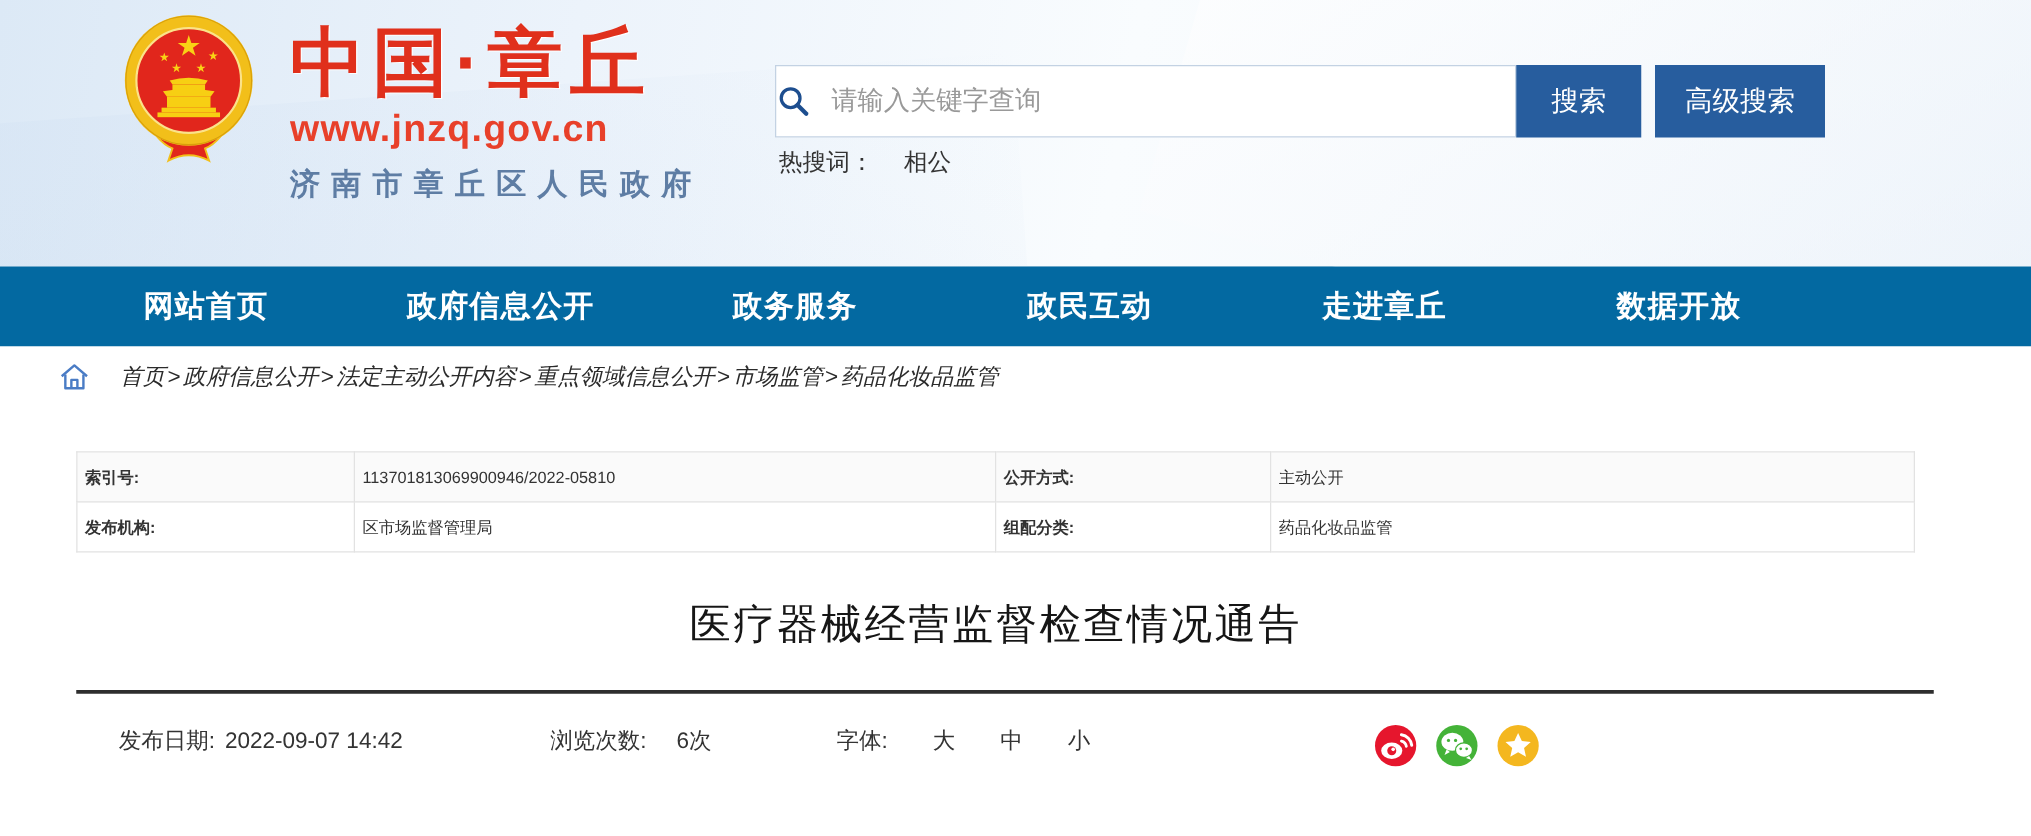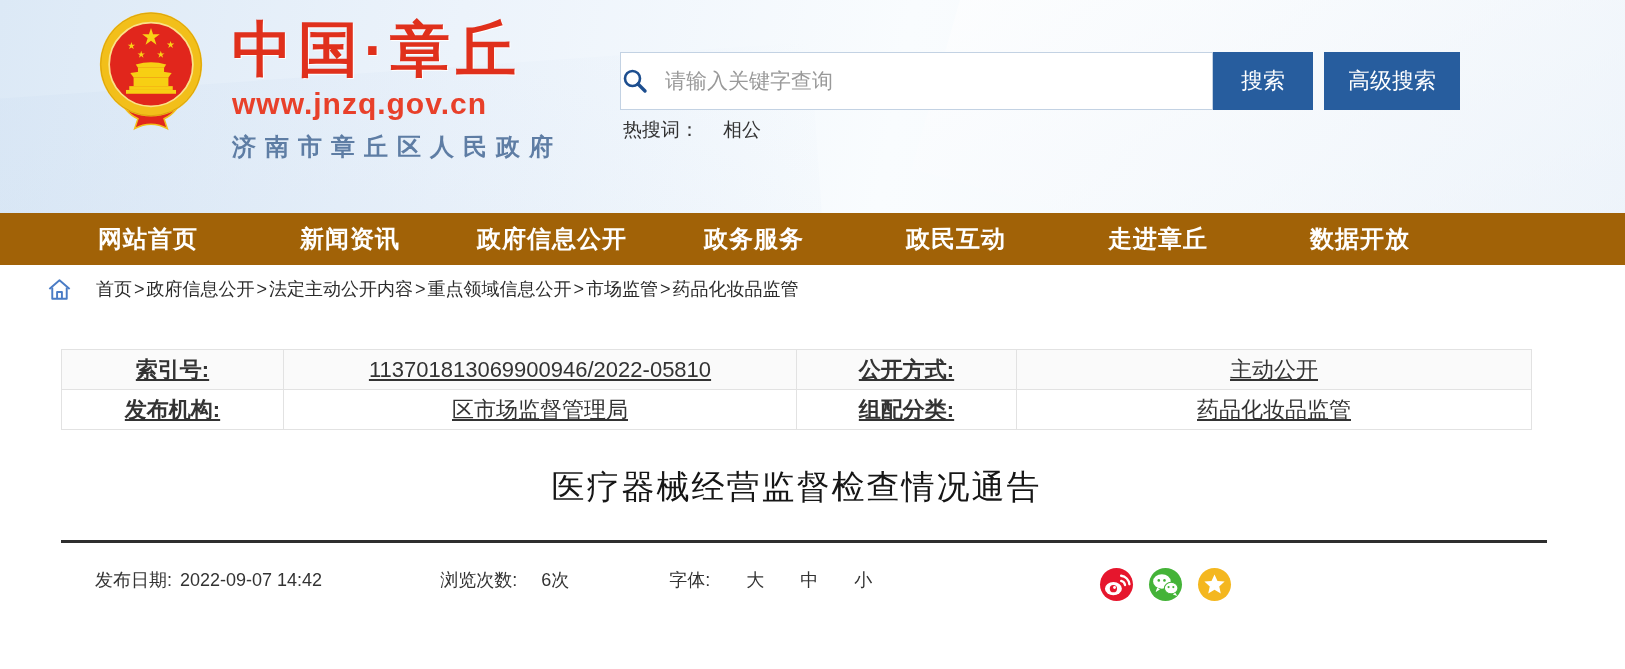--- a/index.html
+++ b/index.html
@@ -62,42 +62,42 @@
     display: flex; align-items: center; justify-content: center;
     cursor: pointer; height: 58px;
   }
   .btn-search { width: 100px; }
   .btn-advanced { width: 136px; margin-left: 11px; }
 
   .hot-search { position: absolute; left: 623px; top: 117px; font-size: 19px; color: #333; display: flex; }
   .hot-search .hot-word { margin-left: 24px; cursor: pointer; }
 
   
-  .navbar { height: 52px; background: #a16207; }
+  .navbar { height: 64px; background: #0369a1; }
   .nav-list { margin-left: 47px; width: 1414px; height: 100%; display: flex; }
   .nav-item {
     flex: 1; display: flex; align-items: center; justify-content: center;
     color: #fff; font-size: 24px; font-weight: bold; cursor: pointer;
     letter-spacing: 1px;
   }
 
   
   .breadcrumb { margin-top: 8px; padding-left: 46px; display: flex; align-items: center; height: 32px; }
   .breadcrumb svg { width: 27px; height: 27px; display: block; cursor: pointer; }
   .crumbs { margin-left: 23px; font-size: 18px; color: #2b2b2b; }
-  .crumbs .crumb { cursor: pointer; }
+  .crumbs .crumb { cursor: pointer; font-style: italic; }
   .crumbs .sep { margin: 0 2px; }
 
   
   .content { margin-left: 61px; width: 1486px; }
 
   table.doc-info { border-collapse: collapse; width: 1471px; margin-top: 44px; }
   table.doc-info td {
     border: 1px solid #e2e2e2; height: 40px;
-    text-align: center; font-size: 22px; color: #333; padding: 0 6px; text-decoration: underline;
+    text-align: left; font-size: 13px; color: #333; padding: 0 6px;
   }
   table.doc-info tr.first td { background: #fafafa; }
   td.lbl { font-weight: bold; }
   td.c1 { width: 222px; } td.c2 { width: 513px; } td.c3 { width: 220px; }
 
   .article-title {
     margin-top: 37px; text-align: center; width: 1471px;
     font-size: 33px; color: #161616; line-height: 40px; letter-spacing: 2px;
   }
   .title-divider { margin-top: 33px; height: 3px; background: #2e2e2e; width: 1486px; }
@@ -175,21 +175,20 @@
 
   <div class="hot-search">
     <span class="hot-label">热搜词：</span>
     <span class="hot-word">相公</span>
   </div>
 </div>
 
 <div class="navbar">
   <div class="nav-list">
     <div class="nav-item">网站首页</div>
-    <div class="nav-item">新闻资讯</div>
     <div class="nav-item">政府信息公开</div>
     <div class="nav-item">政务服务</div>
     <div class="nav-item">政民互动</div>
     <div class="nav-item">走进章丘</div>
     <div class="nav-item">数据开放</div>
   </div>
 </div>
 
 <div class="breadcrumb">
   <svg viewBox="0 0 28 28" fill="none" stroke="#4a7cc5" stroke-width="2" stroke-linejoin="round">

